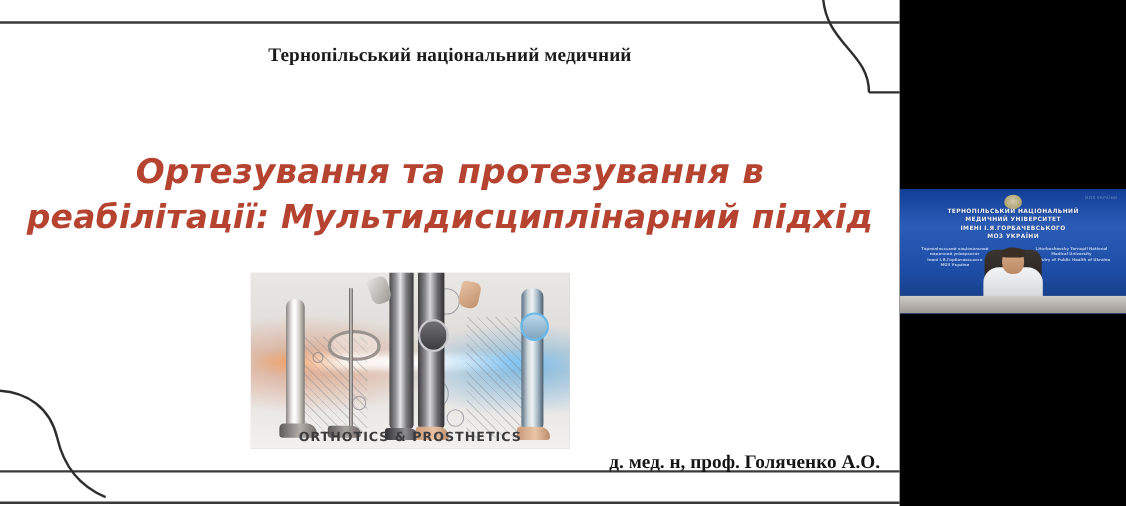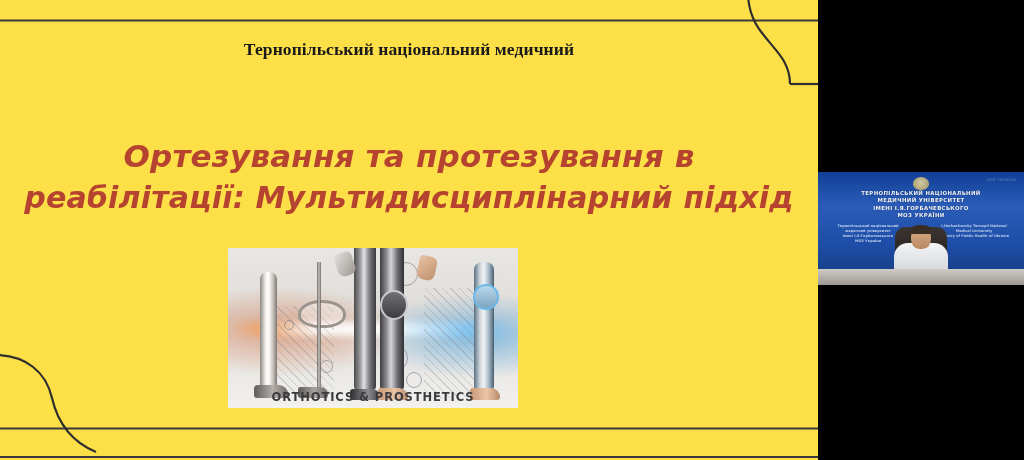--- a/index.html
+++ b/index.html
@@ -22,21 +22,21 @@
     overflow: hidden;
   }
 
   
   #slide {
     position: absolute;
     left: 0;
     top: 0;
     width: 818px;
     height: 460px;
-    background: #fde047;
+    background: #ffffff;
     overflow: hidden;
   }
 
   .deco-svg {
     position: absolute;
     left: 0;
     top: 0;
     width: 818px;
     height: 460px;
     pointer-events: none;
@@ -463,20 +463,21 @@
       <div class="hand h1"></div>
       <div class="hand h2"></div>
       <div class="pic-caption">ORTHOTICS &amp; PROSTHETICS</div>
     </div>
 
     <div id="title-block">
       <div class="title-line">Ортезування та протезування в</div>
       <div class="title-line second">реабілітації: Мультидисциплінарний підхід</div>
     </div>
 
+    <div id="attribution">д. мед. н, проф. Голяченко А.О.</div>
   </div>
 
   <div id="video-pane">
     <div id="video-feed">
       <div class="vid-backdrop"></div>
       <div class="vid-crest"></div>
       <div class="vid-corner-text">МОЗ УКРАЇНИ</div>
       <div class="vid-banner-main">
         <div>ТЕРНОПІЛЬСЬКИЙ НАЦІОНАЛЬНИЙ</div>
         <div>МЕДИЧНИЙ УНІВЕРСИТЕТ</div>

